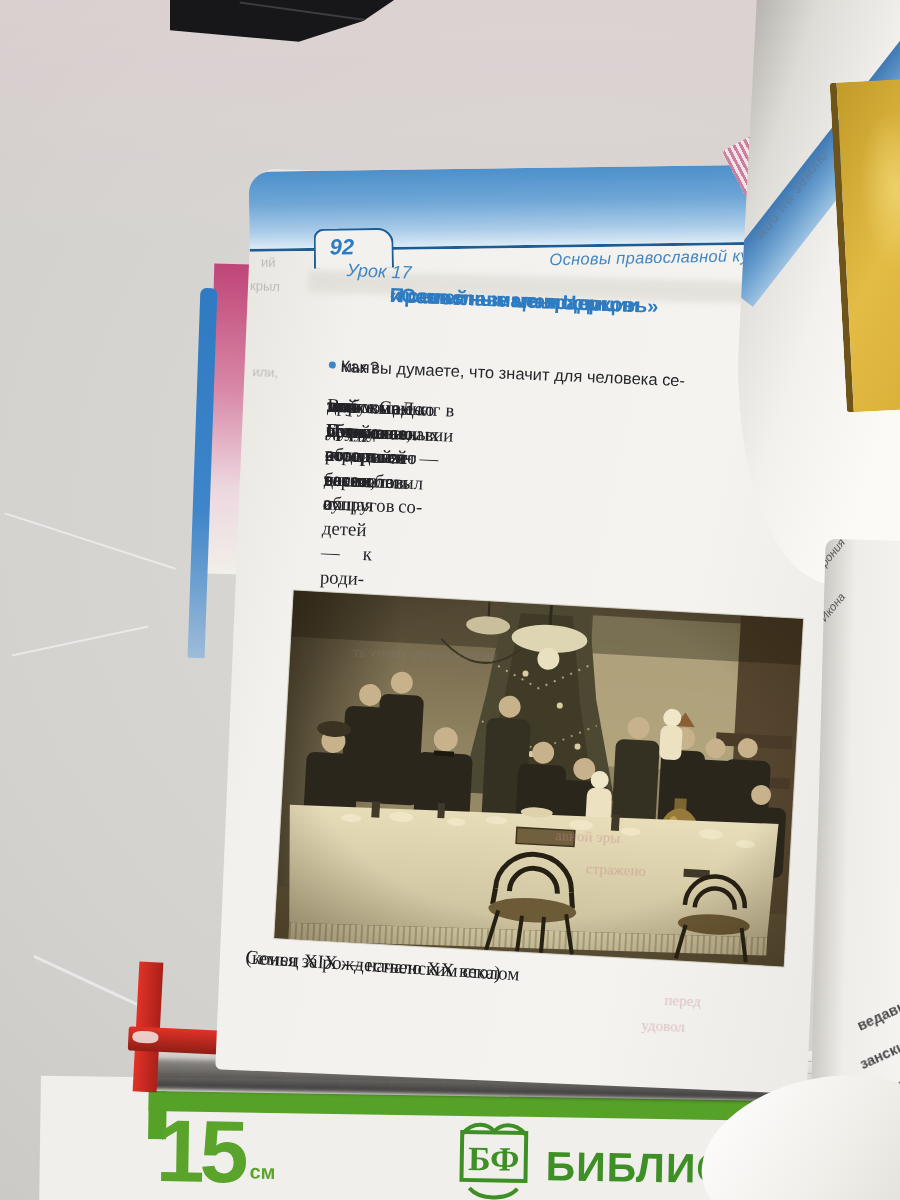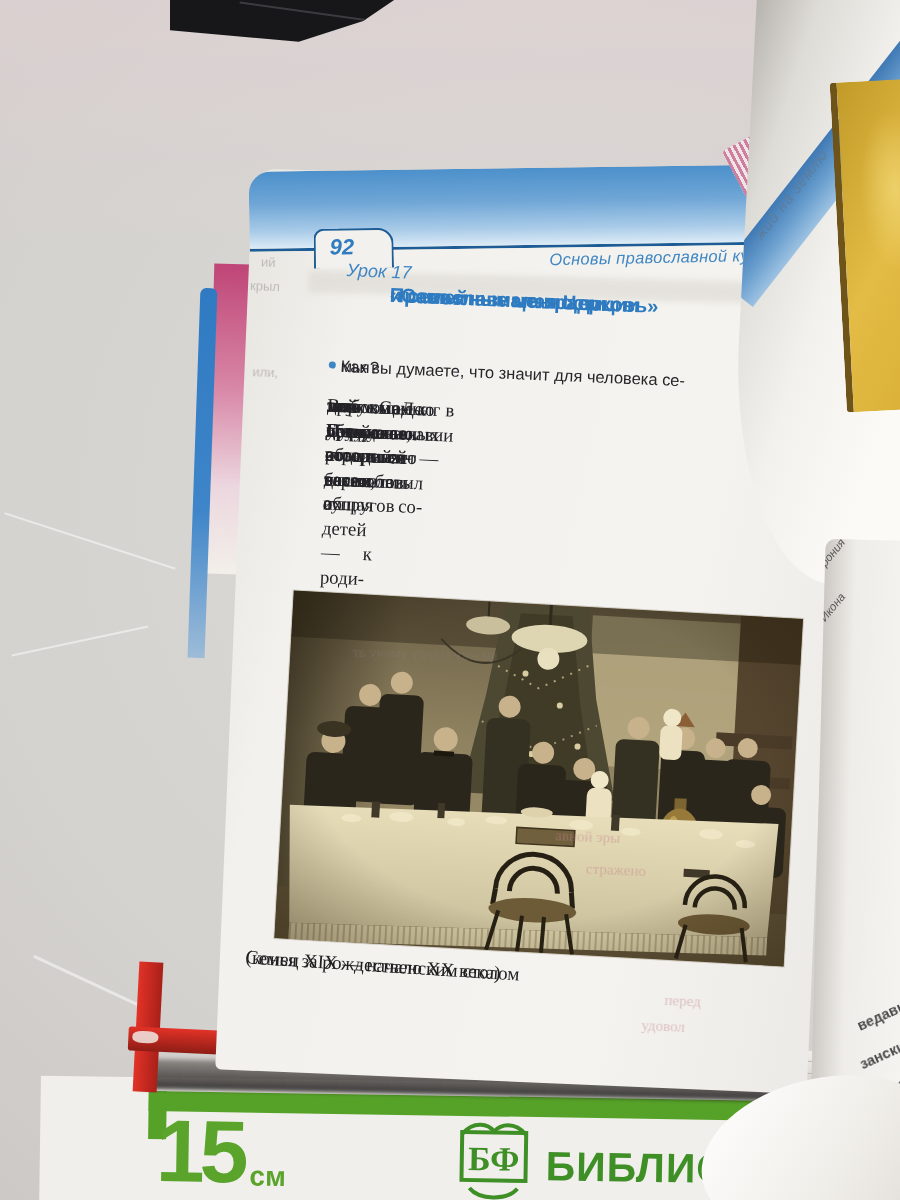--- a/index.html
+++ b/index.html
@@ -23,21 +23,21 @@
 
   
   .ruler-card{left:40px;top:1082px;width:880px;height:130px;background:#f1efeb;
     transform:rotate(.8deg);}
   .ruler{left:148px;top:1092px;width:640px;height:110px;transform:rotate(.9deg);}
   .ruler .bar{left:0;top:4px;width:624px;height:20px;background:#56a228;}
   .ruler .stub-l{left:0;top:4px;width:18px;height:48px;background:#56a228;}
   .ruler .stub-r{left:604px;top:4px;width:20px;height:44px;background:#56a228;}
   .len{left:8px;top:20px;font-size:88px;font-weight:700;color:#5aa42c;
     letter-spacing:-5px;line-height:1;}
-  .unit{left:102px;top:72px;font-size:28px;font-weight:700;color:#5aa42c;}
+  .unit{left:102px;top:72px;font-size:20px;font-weight:700;color:#5aa42c;}
   .brand-mark{left:304px;top:22px;width:84px;height:90px;}
   .brand-name{left:398px;top:50px;font-size:41px;font-weight:700;color:#3f8f27;
     letter-spacing:1px;font-stretch:condensed;}
 
   
   .cover-red-v{left:136px;top:962px;width:24px;height:130px;transform:rotate(3deg);
     background:linear-gradient(90deg,#e23227,#a82019);}
   .cover-red-h{left:128px;top:1040px;width:600px;height:24px;transform:rotate(2.6deg);
     background:linear-gradient(180deg,#e23227,#8e1d15);border-radius:3px;}
   .cover-red-h i{position:absolute;left:4px;top:4px;width:26px;height:12px;

